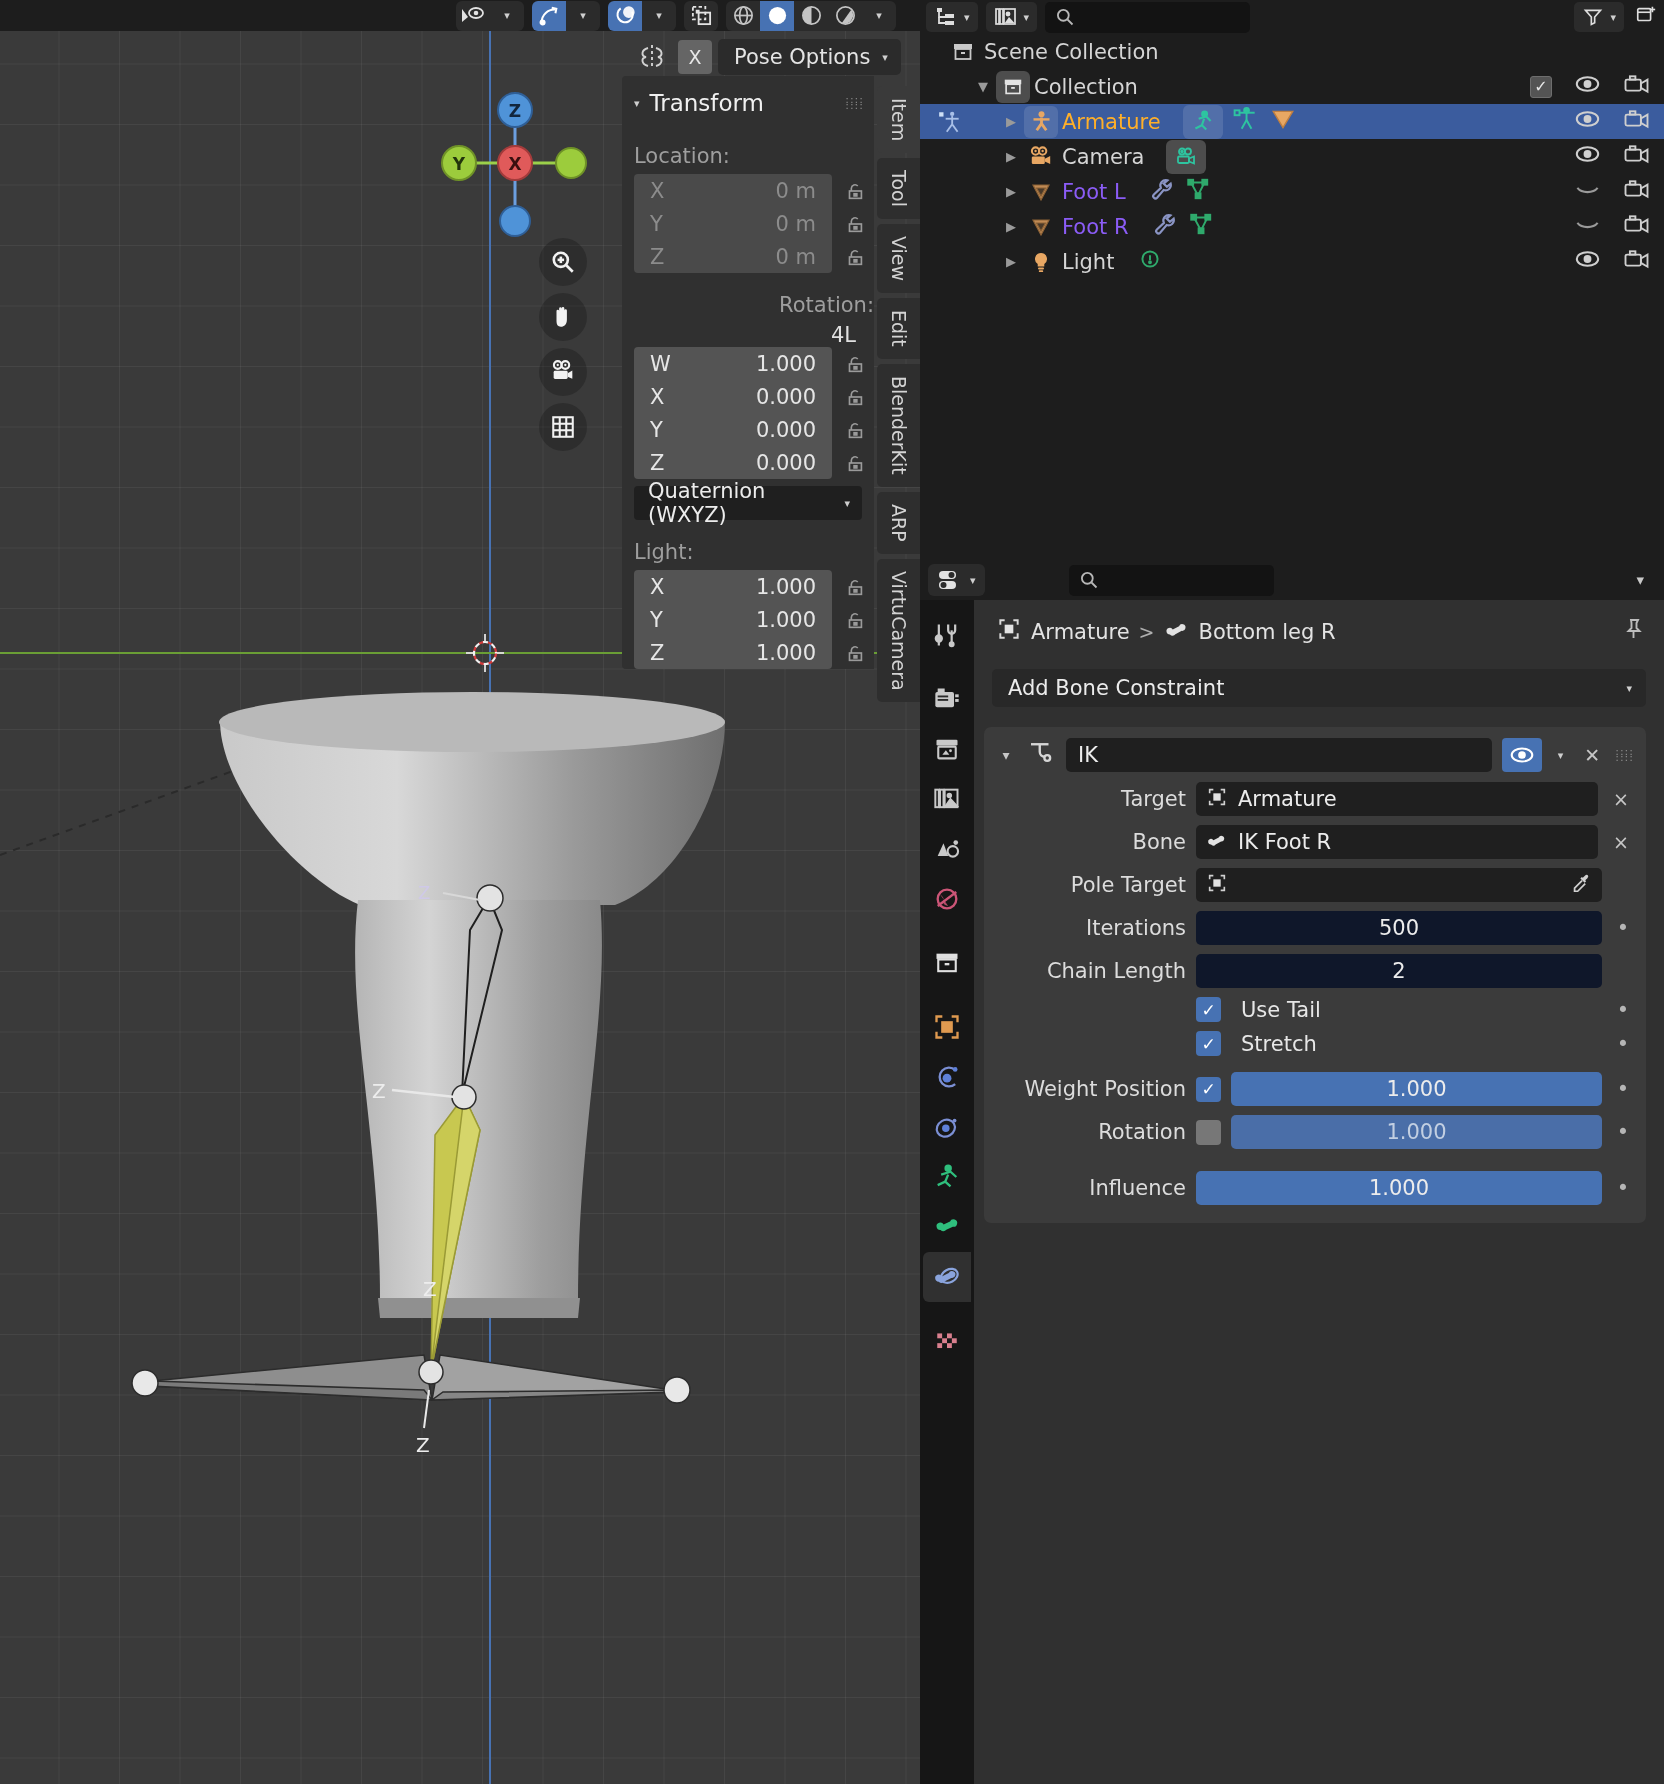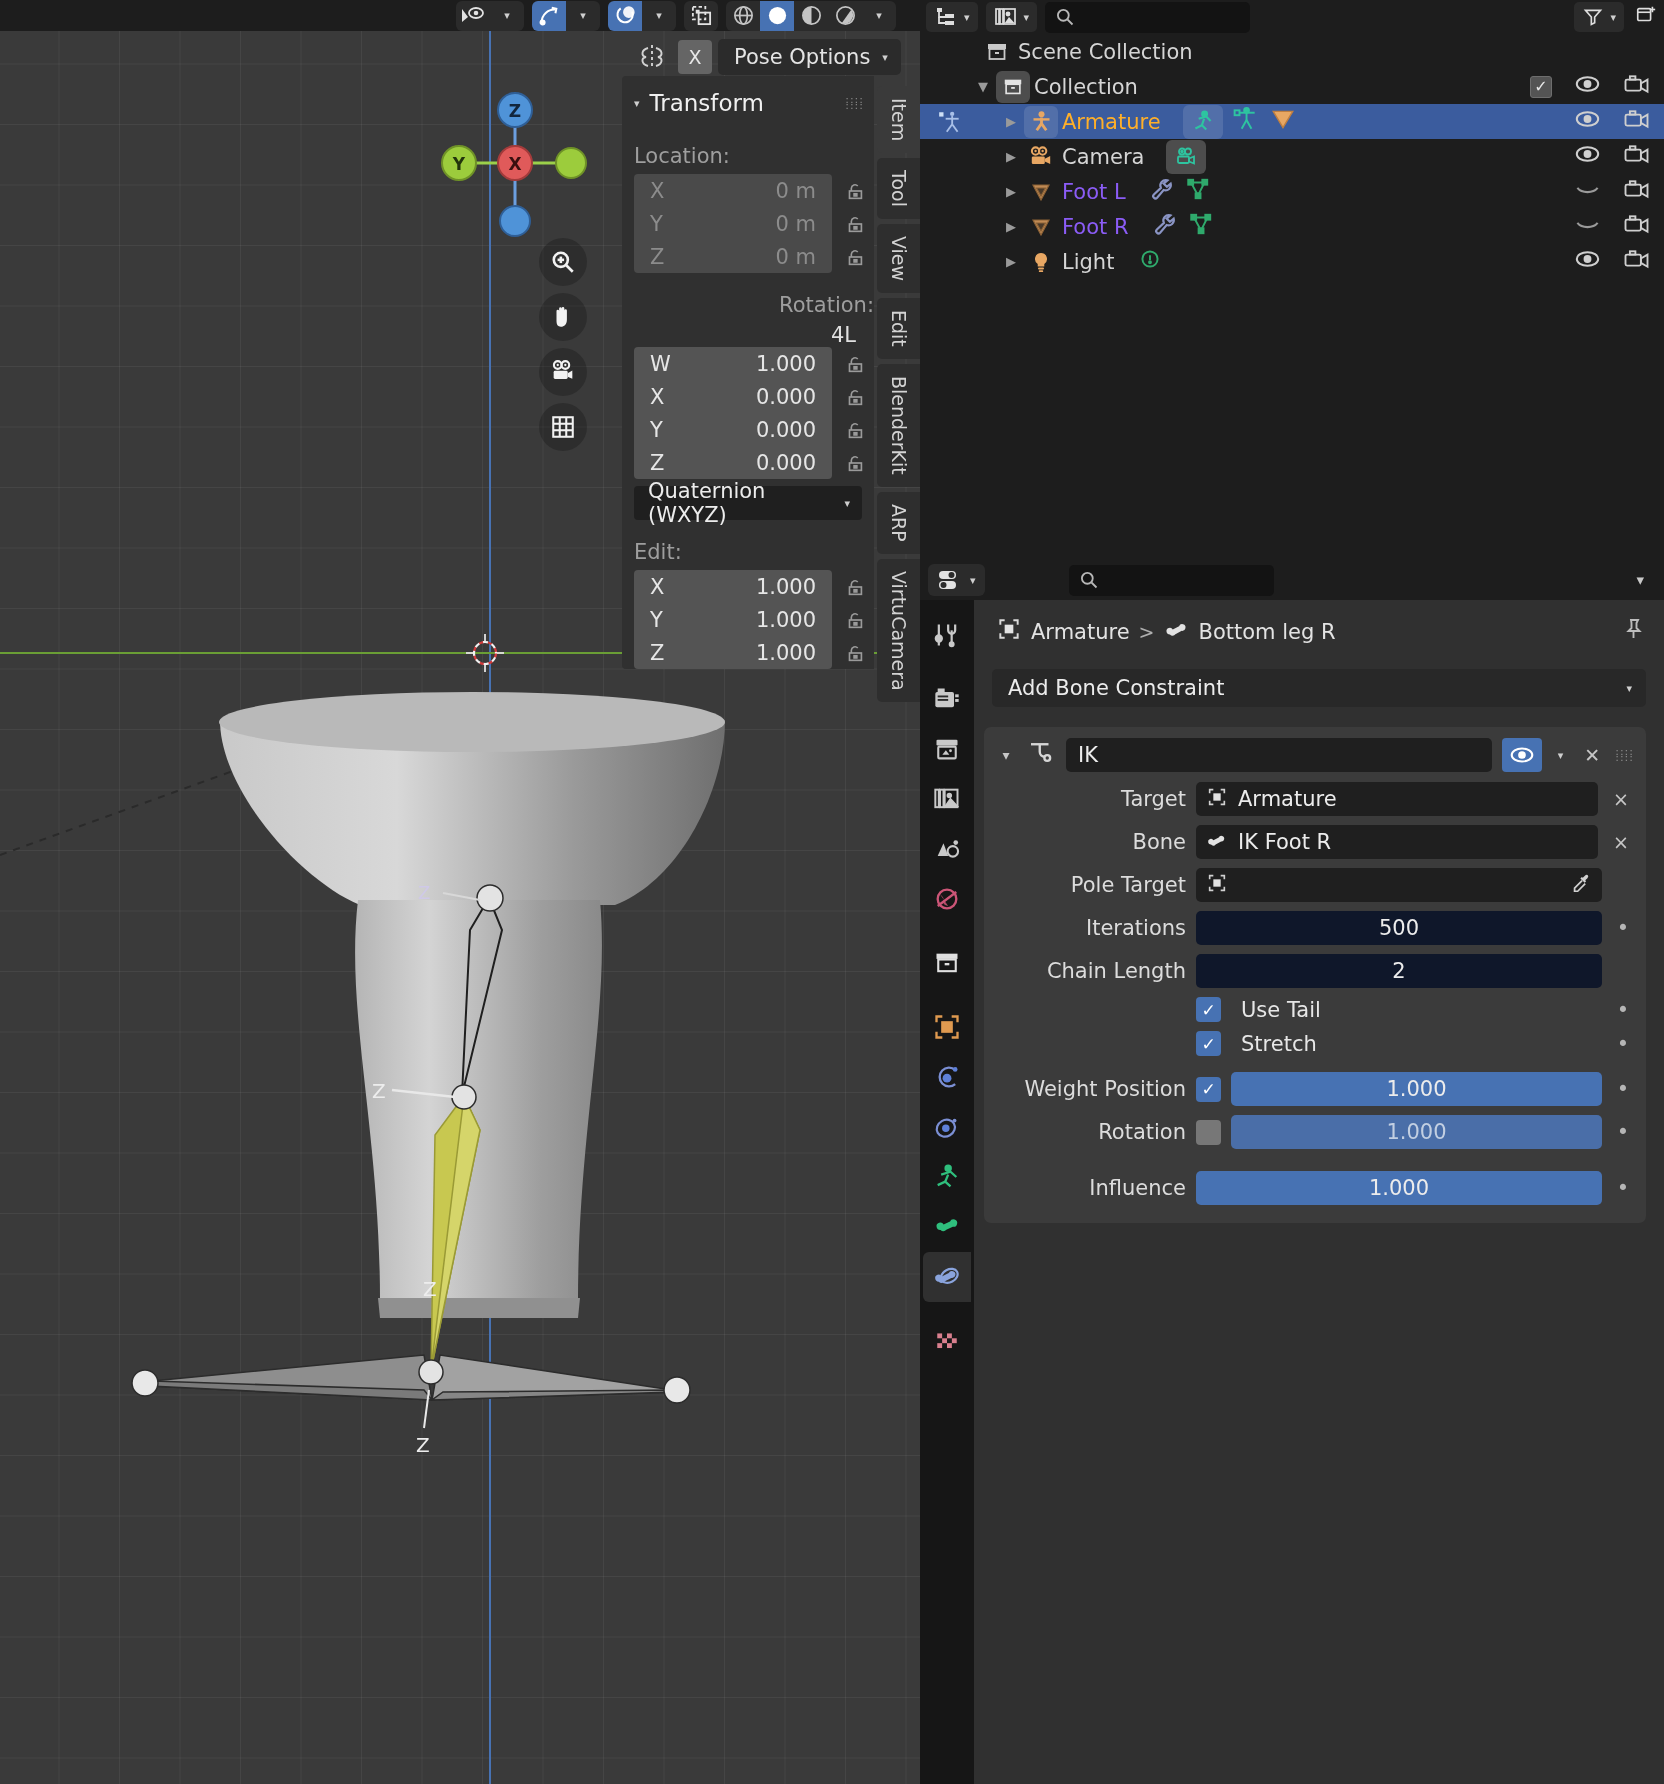--- a/index.html
+++ b/index.html
@@ -526,21 +526,21 @@
               <rect x="11" y="15" width="3" height="2.4" fill="#9a9a9a"></rect>
           </svg>
         </div>
       </div>
 
       <div class="np-dropdown">
         <span>Quaternion (WXYZ)</span>
         <span class="caret">▾</span>
       </div>
 
-      <div class="np-sublabel">Edit:</div>
+      <div class="np-sublabel">Light:</div>
       <div class="np-row">
         <div class="np-field top">
           <span class="np-k">X</span>
           <span class="np-v">1.000</span>
         </div>
         <div class="np-lock">
           <svg width="22" height="22" viewBox="0 0 24 24" fill="none" stroke="#9a9a9a" stroke-width="1.8">
             <rect x="6" y="12" width="13" height="8"></rect>
               <path d="M8 12 V9 a4 4 0 0 1 7-2.4"></path>
               <rect x="11" y="15" width="3" height="2.4" fill="#9a9a9a"></rect>
@@ -627,21 +627,21 @@
             <line x1="3" y1="9" x2="17" y2="9"></line>
             <line x1="19" y1="3" x2="19" y2="9"></line>
               <line x1="16" y1="6" x2="22" y2="6"></line>
           </svg>
         </div>
       </div>
     </div>
 
     <div>
 
-      <div class="ol-row" style="padding-left:60px;">
+      <div class="ol-row" style="padding-left:26px;">
         <div class="ol-ico">
           <svg width="26" height="24" viewBox="0 0 24 24" fill="none" stroke="#c9c9c9" stroke-width="1.8">
             <rect x="3" y="4" width="18" height="5" fill="#c9c9c9" stroke="none"></rect>
             <rect x="4.5" y="9" width="15" height="10"></rect>
               <rect x="10" y="12" width="4" height="2" fill="#c9c9c9" stroke="none"></rect>
           </svg>
         </div>
         <span class="ol-name">Scene Collection</span>
       </div>
 

